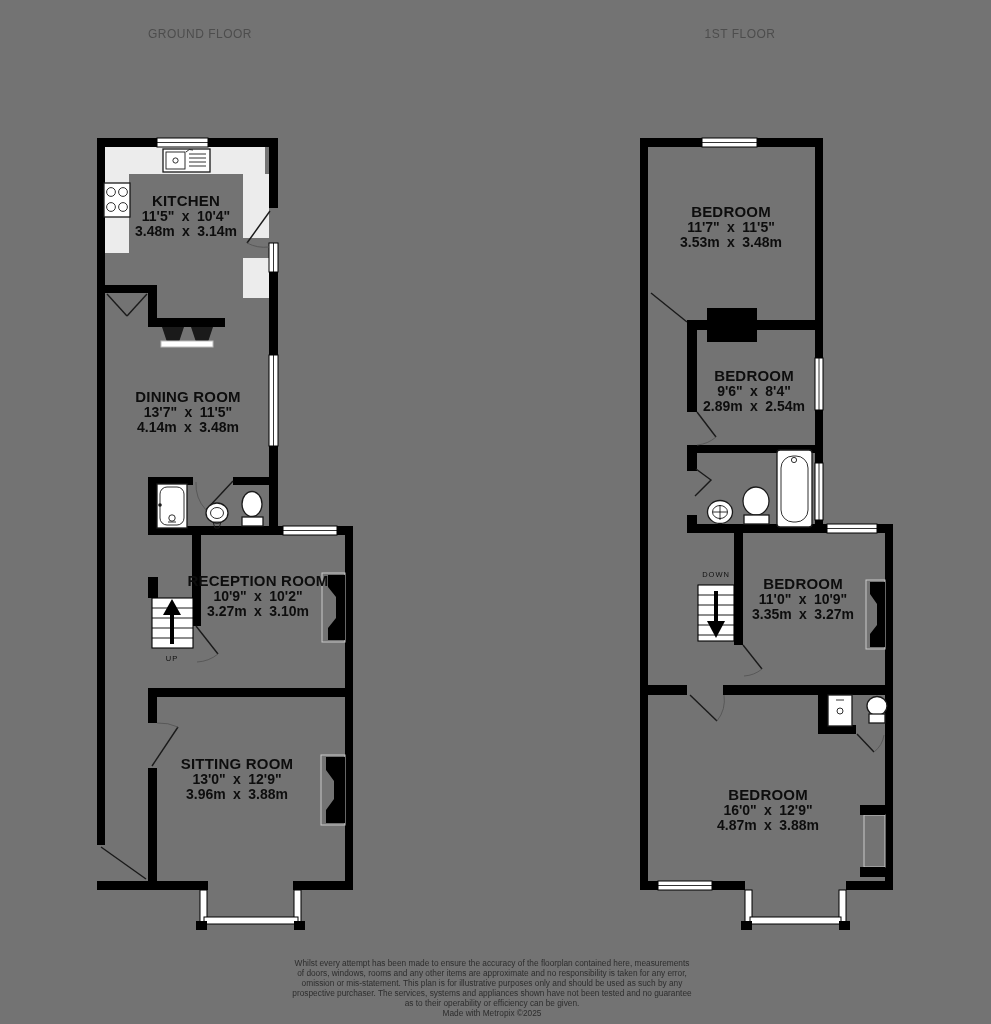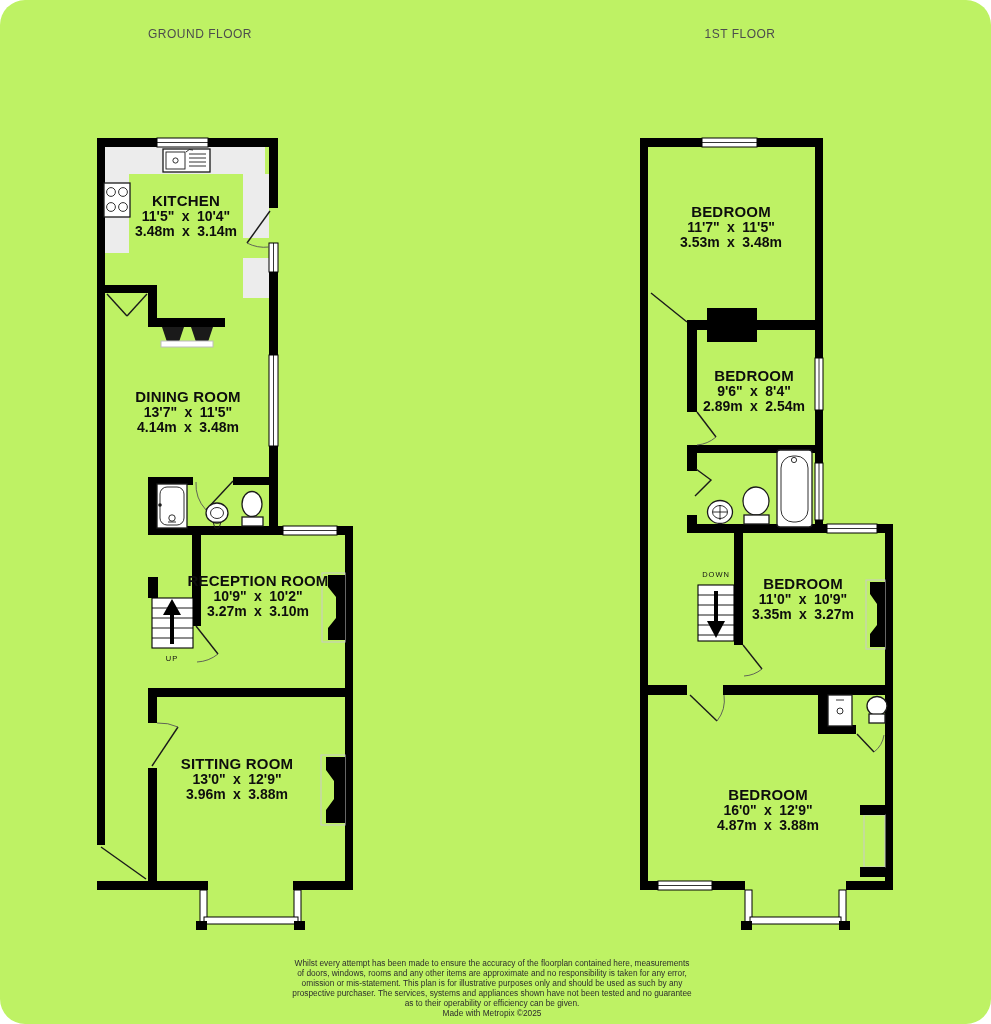--- a/index.html
+++ b/index.html
@@ -1,17 +1,17 @@
 <!DOCTYPE html>
 <html><head>
 <meta charset="utf-8">
 <style>
   html,body{margin:0;padding:0;background:#ffffff;}
-  .page{position:relative;width:991px;height:1024px;background:#bef264;overflow:hidden;
-        font-family:"Liberation Sans",sans-serif;border-radius:25px;}
+  .page{position:relative;width:991px;height:1024px;background:#737373;overflow:hidden;
+        font-family:"Liberation Sans",sans-serif;}
   svg{display:block;}
   .wall{fill:#000000;}
   .counter{fill:#ececec;}
   .win{fill:#ffffff;stroke:#000000;stroke-width:1;}
   .winline{stroke:#000000;stroke-width:0.8;}
   .doorleaf{stroke:#1a1a1a;stroke-width:1.4;fill:none;}
   .doorarc{stroke:#555555;stroke-width:0.9;fill:none;}
   .fx{fill:#ffffff;stroke:#1a1a1a;stroke-width:1.3;}
   .fxthin{fill:none;stroke:#1a1a1a;stroke-width:0.9;}
   .fxfill{fill:#1a1a1a;}

